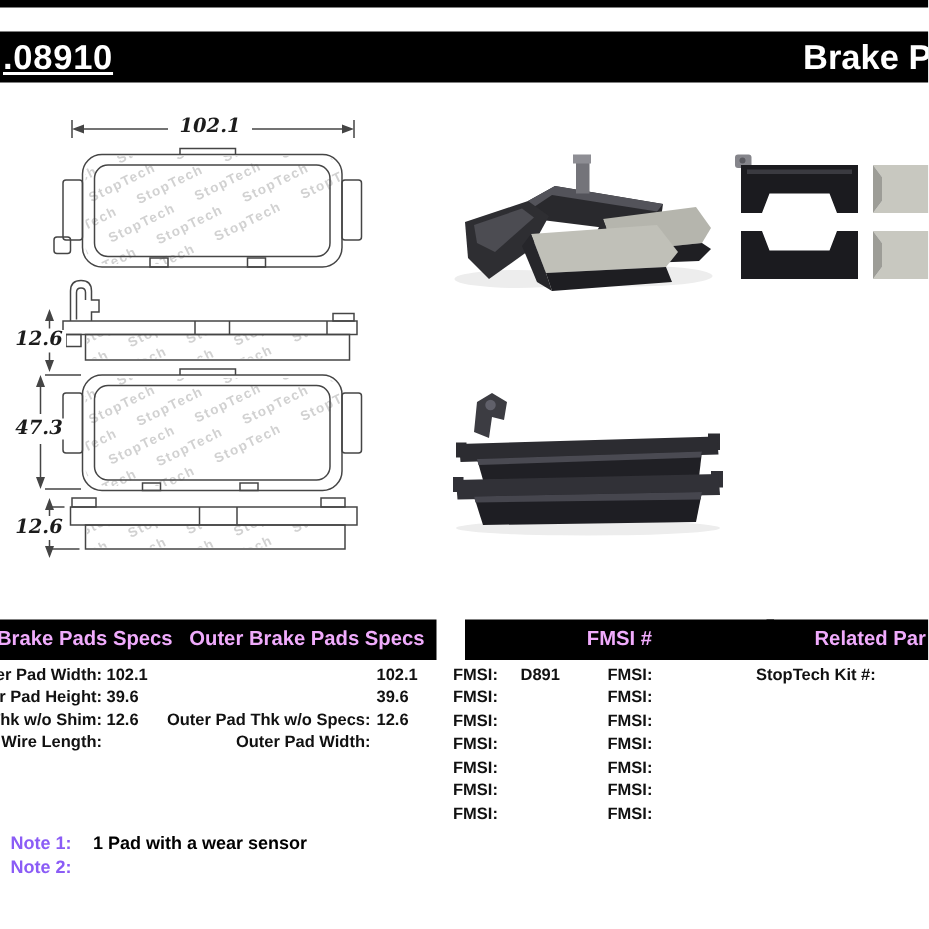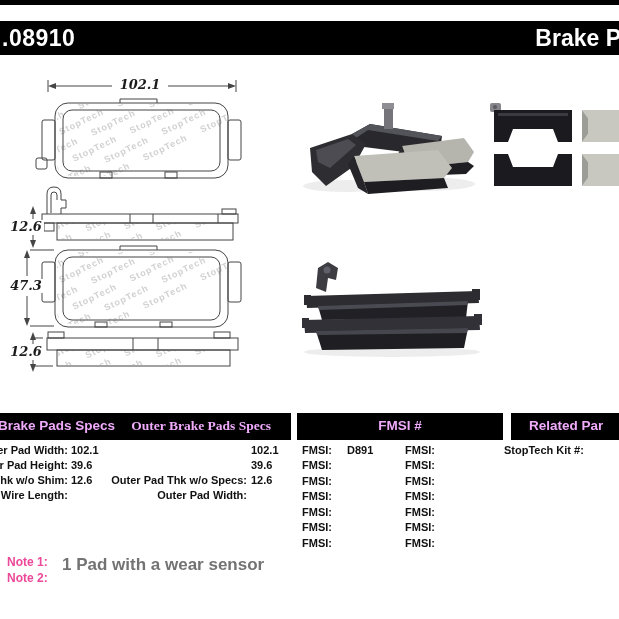--- a/index.html
+++ b/index.html
@@ -1,41 +1,41 @@
 <!DOCTYPE html>
 <html><head>
 <meta charset="utf-8">
 <style>
   html,body{margin:0;padding:0;background:#fff;}
   .page{position:relative;width:619px;height:619px;background:#ffffff;overflow:hidden;
         font-family:"Liberation Sans",sans-serif;}
   .bar{position:absolute;background:#000;}
   #topstrip{left:0;top:0;width:619px;height:5px;}
   #mainbar{left:0;top:21px;width:619px;height:34px;color:#fff;font-weight:bold;font-size:23px;}
-  #partnum{position:absolute;left:2px;top:4px;letter-spacing:.5px;}
+  #partnum{position:absolute;left:2px;top:4px;letter-spacing:.5px;text-decoration:underline;}
   #doctitle{position:absolute;right:-2px;top:4px;}
 
   .dim{position:absolute;z-index:3;font-family:"DejaVu Serif",serif;font-style:italic;
        font-weight:bold;font-size:13px;color:#1c1c1c;text-align:center;background:#fff;line-height:14px;}
 
   .wm-area{position:absolute;overflow:hidden;z-index:1;}
   .wm-rot{transform:rotate(-26deg);transform-origin:40% 50%;width:300px;margin:-35px 0 0 -60px;}
   .wm-line{white-space:nowrap;font-weight:bold;font-size:9px;color:#c6c6c6;opacity:.8;
            letter-spacing:1px;word-spacing:12px;line-height:15px;}
   .wm-line:nth-child(2n){margin-left:28px;}
 
   svg.draw{position:absolute;left:0;top:60px;z-index:2;}
 
   .th{position:absolute;background:#000;color:#f0abfc;font-weight:bold;font-size:13.5px;
       height:27px;z-index:2;}
   .th span{position:absolute;top:5px;white-space:nowrap;}
   .cell{position:absolute;font-size:11px;font-weight:bold;color:#111;white-space:nowrap;z-index:2;}
   .r{text-align:right;}
-  .note-label{position:absolute;font-size:12px;font-weight:bold;color:#ec4899;z-index:2;}
-  .note-red{position:absolute;font-size:17px;font-weight:bold;color:#737373;z-index:2;}
+  .note-label{position:absolute;font-size:12px;font-weight:bold;color:#8b5cf6;z-index:2;}
+  .note-red{position:absolute;font-size:12px;font-weight:bold;color:#000000;z-index:2;}
 </style>
 </head>
 <body>
 
 <div class="page">
 
   <div class="bar" id="topstrip"></div>
   <div class="bar" id="mainbar">
     <span id="partnum">.08910</span>
     <span id="doctitle">Brake P</span>
@@ -184,27 +184,27 @@
     </g>
   </svg>
 
   <div class="dim" style="left:112px;top:78px;width:56px;">102.1</div>
   <div class="dim" style="left:8px;top:220px;width:36px;">12.6</div>
   <div class="dim" style="left:7px;top:279px;width:38px;">47.3</div>
   <div class="dim" style="left:8px;top:345px;width:36px;">12.6</div>
 
   <div class="th" style="left:0;top:413px;width:291px;">
     <span style="left:-2px;">Brake Pads Specs</span>
-    <span style="right:20px;font-family:Liberation Serif, serif;">Outer Brake Pads Specs</span>
-  </div>
-  <div class="th" style="left:297px;top:413px;width:206px;text-align:center;">
+    <span style="right:8px;">Outer Brake Pads Specs</span>
+  </div>
+  <div class="th" style="left:310px;top:413px;width:206px;text-align:center;">
     <span style="left:0;right:0;">FMSI #</span>
   </div>
   <div class="th" style="left:511px;top:413px;width:108px;">
-    <span style="left:18px;">Related Par</span>
+    <span style="left:32px;">Related Par</span>
   </div>
 
   <div class="cell r" style="left:-14px;top:444px;width:82px;">ner Pad Width:</div>
   <div class="cell" style="left:71px;top:444px;">102.1</div>
   <div class="cell r" style="left:-14px;top:459px;width:82px;">er Pad Height:</div>
   <div class="cell" style="left:71px;top:459px;">39.6</div>
   <div class="cell r" style="left:-14px;top:474px;width:82px;">Thk w/o Shim:</div>
   <div class="cell" style="left:71px;top:474px;">12.6</div>
   <div class="cell r" style="left:-14px;top:489px;width:82px;">r Wire Length:</div>
   <div class="cell" style="left:71px;top:489px;"></div>

